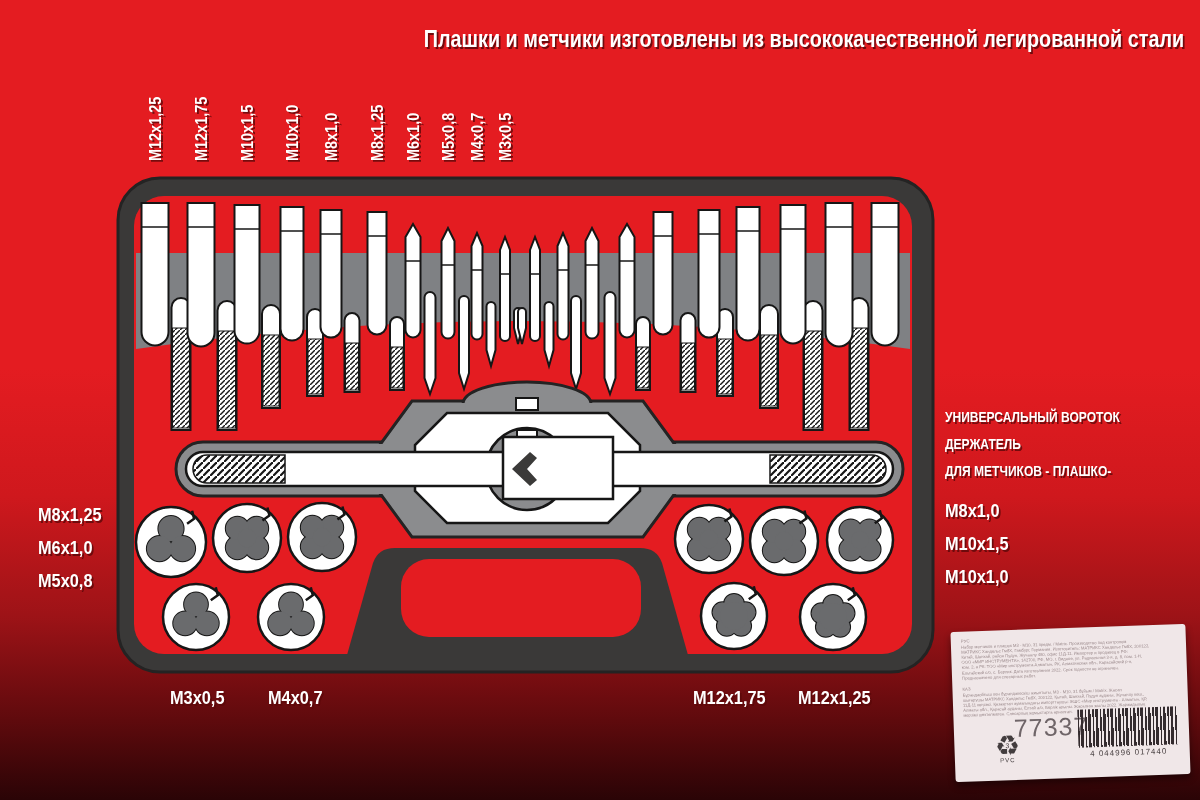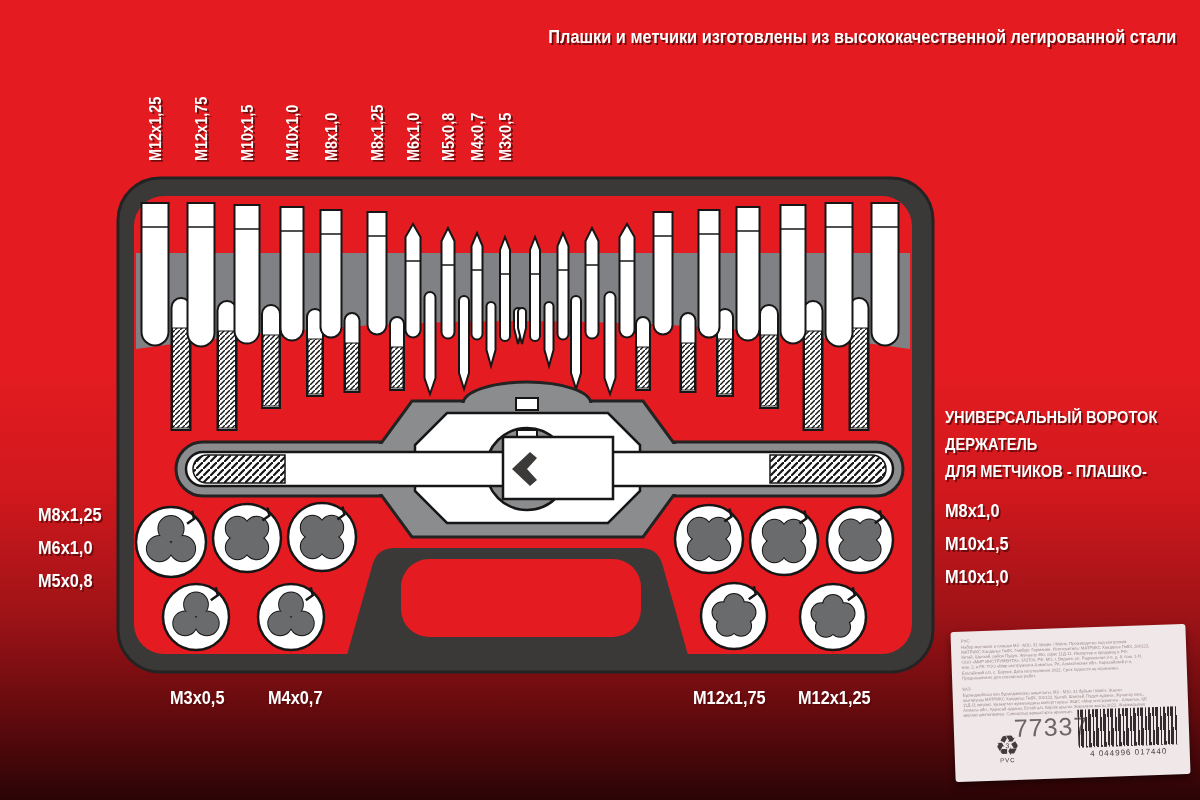--- a/index.html
+++ b/index.html
@@ -1,27 +1,27 @@
 <!DOCTYPE html>
 <html><head>
 <meta charset="utf-8">
 <style>
   html,body{margin:0;padding:0;}
   .stage{position:relative;width:1200px;height:800px;overflow:hidden;
     font-family:"Liberation Sans","DejaVu Sans",sans-serif;
     background:linear-gradient(180deg,#e41c21 0%,#e41c21 46%,#cf181d 62%,#9d1317 77%,#5f0a0d 90%,#2a0406 100%);}
   .cond{display:inline-block;transform:scaleX(0.86);transform-origin:left center;white-space:nowrap;}
-  .headline{position:absolute;top:26px;right:24px;color:#fff;font-weight:bold;font-size:19px;
+  .headline{position:absolute;top:26px;right:16px;color:#fff;font-weight:bold;font-size:23px;
     text-shadow:2px 2px 0 rgba(90,7,9,0.85);}
   .headline .cond{transform-origin:right center;}
   .vlabel{position:absolute;color:#fff;font-weight:bold;font-size:17px;line-height:18px;white-space:nowrap;
     transform:rotate(-90deg) scaleX(0.85);transform-origin:0 0;text-shadow:-2px 2px 0 rgba(90,7,9,0.8);}
   .sidelabels{position:absolute;color:#fff;font-weight:bold;font-size:19px;line-height:33px;
     text-shadow:2px 2px 0 rgba(90,7,9,0.8);}
-  .rtitle{position:absolute;left:945px;top:404px;color:#fff;font-weight:bold;font-size:17px;line-height:27px;
+  .rtitle{position:absolute;left:945px;top:404px;color:#fff;font-weight:bold;font-size:14px;line-height:27px;
     text-shadow:2px 2px 0 rgba(90,7,9,0.8);}
   .rdies{position:absolute;left:945px;top:494px;color:#fff;font-weight:bold;font-size:19px;line-height:33px;
     text-shadow:2px 2px 0 rgba(90,7,9,0.8);}
   .blabel{position:absolute;top:687px;color:#fff;font-weight:bold;font-size:19px;
     text-shadow:2px 2px 0 rgba(90,7,9,0.8);}
   svg{position:absolute;left:0;top:0;}
   
   .sticker{position:absolute;left:953px;top:628px;width:235px;height:150px;background:#f0e7e8;
     border-radius:3px;transform:rotate(-2deg);box-shadow:0 4px 7px rgba(0,0,0,0.45);color:#9b8a8c;}
   .fineprint{position:absolute;left:10px;top:7px;width:216px;font-size:4.2px;line-height:5.1px;}

